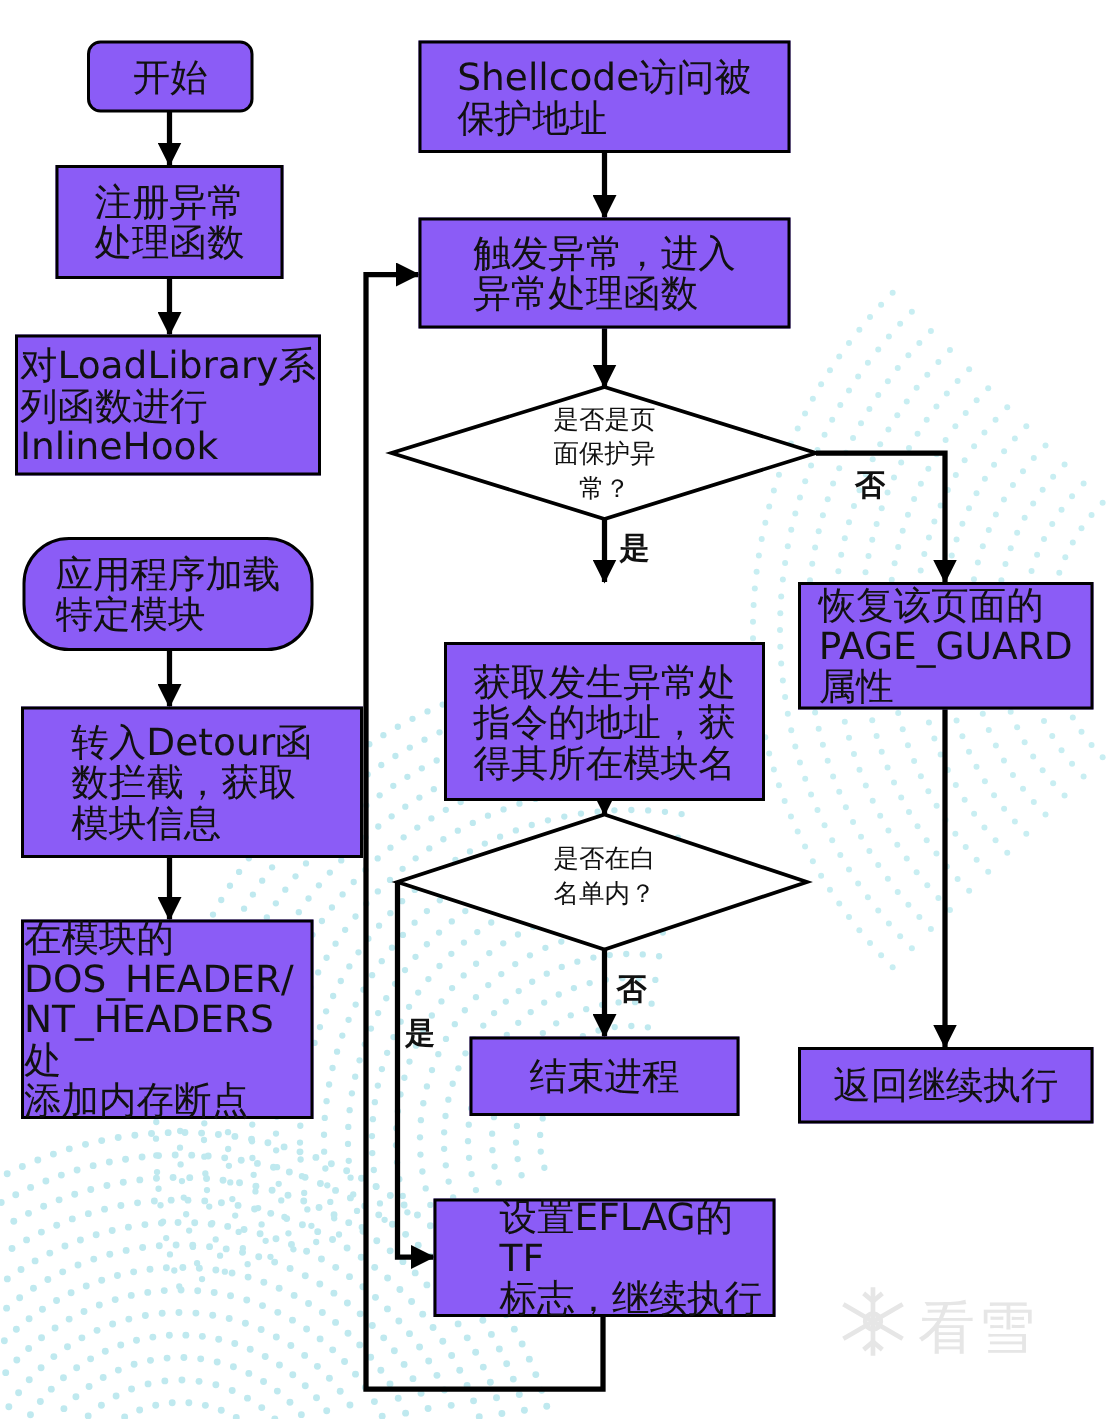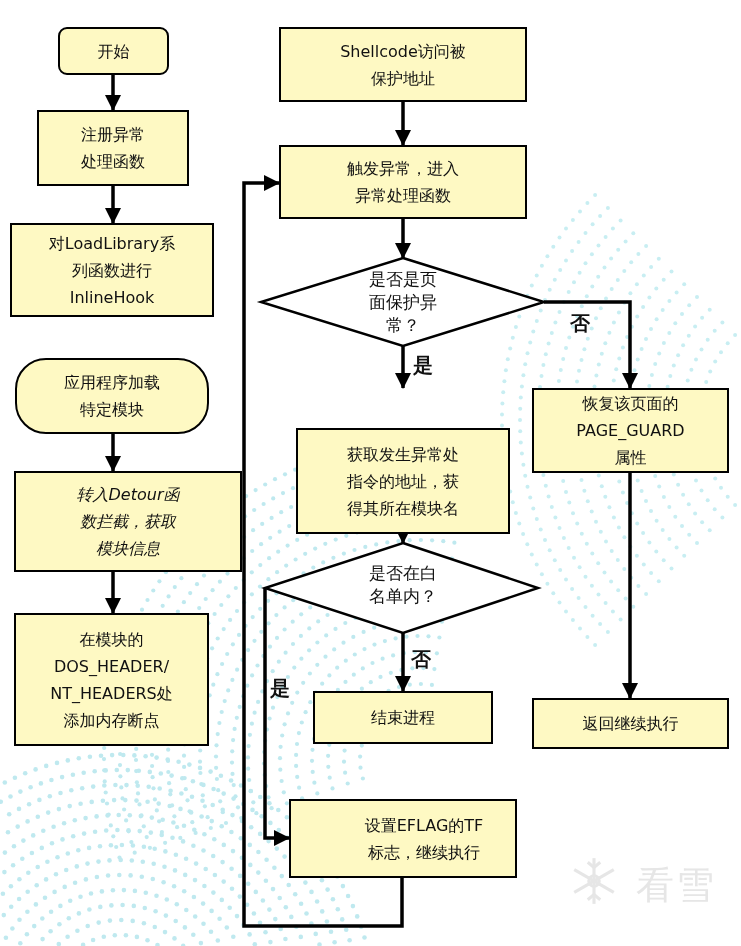--- a/index.html
+++ b/index.html
@@ -1,27 +1,27 @@
 <!DOCTYPE html>
 <html><head>
 <meta charset="utf-8">
 <style>
   html, body { margin:0; padding:0; background:#ffffff; }
   body { width:741px; height:946px; position:relative; overflow:hidden;
          font-family:"DejaVu Sans","Liberation Sans",sans-serif; color:#111; }
   #bg { position:absolute; left:0; top:0; width:741px; height:946px; }
   #wires { position:absolute; left:0; top:0; width:741px; height:946px; }
-  .node { position:absolute; box-sizing:border-box; border:2.5px solid #000; background:#fef9c3;
-          display:flex; align-items:center; justify-content:center; text-align:center;
-          font-size:16px; line-height:27px; white-space:pre-line; }
+  .node { position:absolute; box-sizing:border-box; border:2.5px solid #000; background:#8b5cf6;
+          display:flex; align-items:center; justify-content:center; text-align:left;
+          font-size:25px; line-height:27px; white-space:pre-line; }
   .node.rounded { border-radius:9px; }
   .dtext { position:absolute; text-align:center; font-size:17px; line-height:23px;
            white-space:pre-line; display:flex; align-items:center; justify-content:center; }
   .lbl { position:absolute; font-size:20px; font-weight:bold; }
-  .wm { position:absolute; left:568px; top:855px; display:flex; align-items:center; gap:16px;
+  .wm { position:absolute; left:556px; top:855px; display:flex; align-items:center; gap:4px;
         color:#e6e6e6; font-size:38px; letter-spacing:2px; }
   .wm svg { width:52px; height:52px; }
 </style>
 </head>
 <body>
 
 <svg id="bg">
     <circle cx="362.9" cy="778.5" r="2.1" fill="#bfe9ef"></circle>
     <circle cx="360.5" cy="767.7" r="2.1" fill="#bfe9ef"></circle>
     <circle cx="360.1" cy="756.6" r="2.1" fill="#bfe9ef"></circle>
@@ -1398,21 +1398,21 @@
 </svg>
 
 <div class="node rounded" style="left:58px;top:27px;width:111px;height:48px;">开始</div>
 <div class="node" style="left:37px;top:110px;width:152px;height:76px;">注册异常
 处理函数</div>
 <div class="node" style="left:10px;top:223px;width:204px;height:94px;">对LoadLibrary系
 列函数进行
 InlineHook</div>
 <div class="node" style="left:15px;top:358px;width:194px;height:76px;border-radius:31px;">应用程序加载
 特定模块</div>
-<div class="node" style="left:14px;top:471px;width:228px;height:101px;font-style:italic;">转入Detour函
+<div class="node" style="left:14px;top:471px;width:228px;height:101px;">转入Detour函
 数拦截，获取
 模块信息</div>
 <div class="node" style="left:14px;top:613px;width:195px;height:133px;">在模块的
 DOS_HEADER/
 NT_HEADERS处
 添加内存断点</div>
 
 <div class="node" style="left:279px;top:27px;width:248px;height:75px;">Shellcode访问被
 保护地址</div>
 <div class="node" style="left:279px;top:145px;width:248px;height:74px;">触发异常，进入

